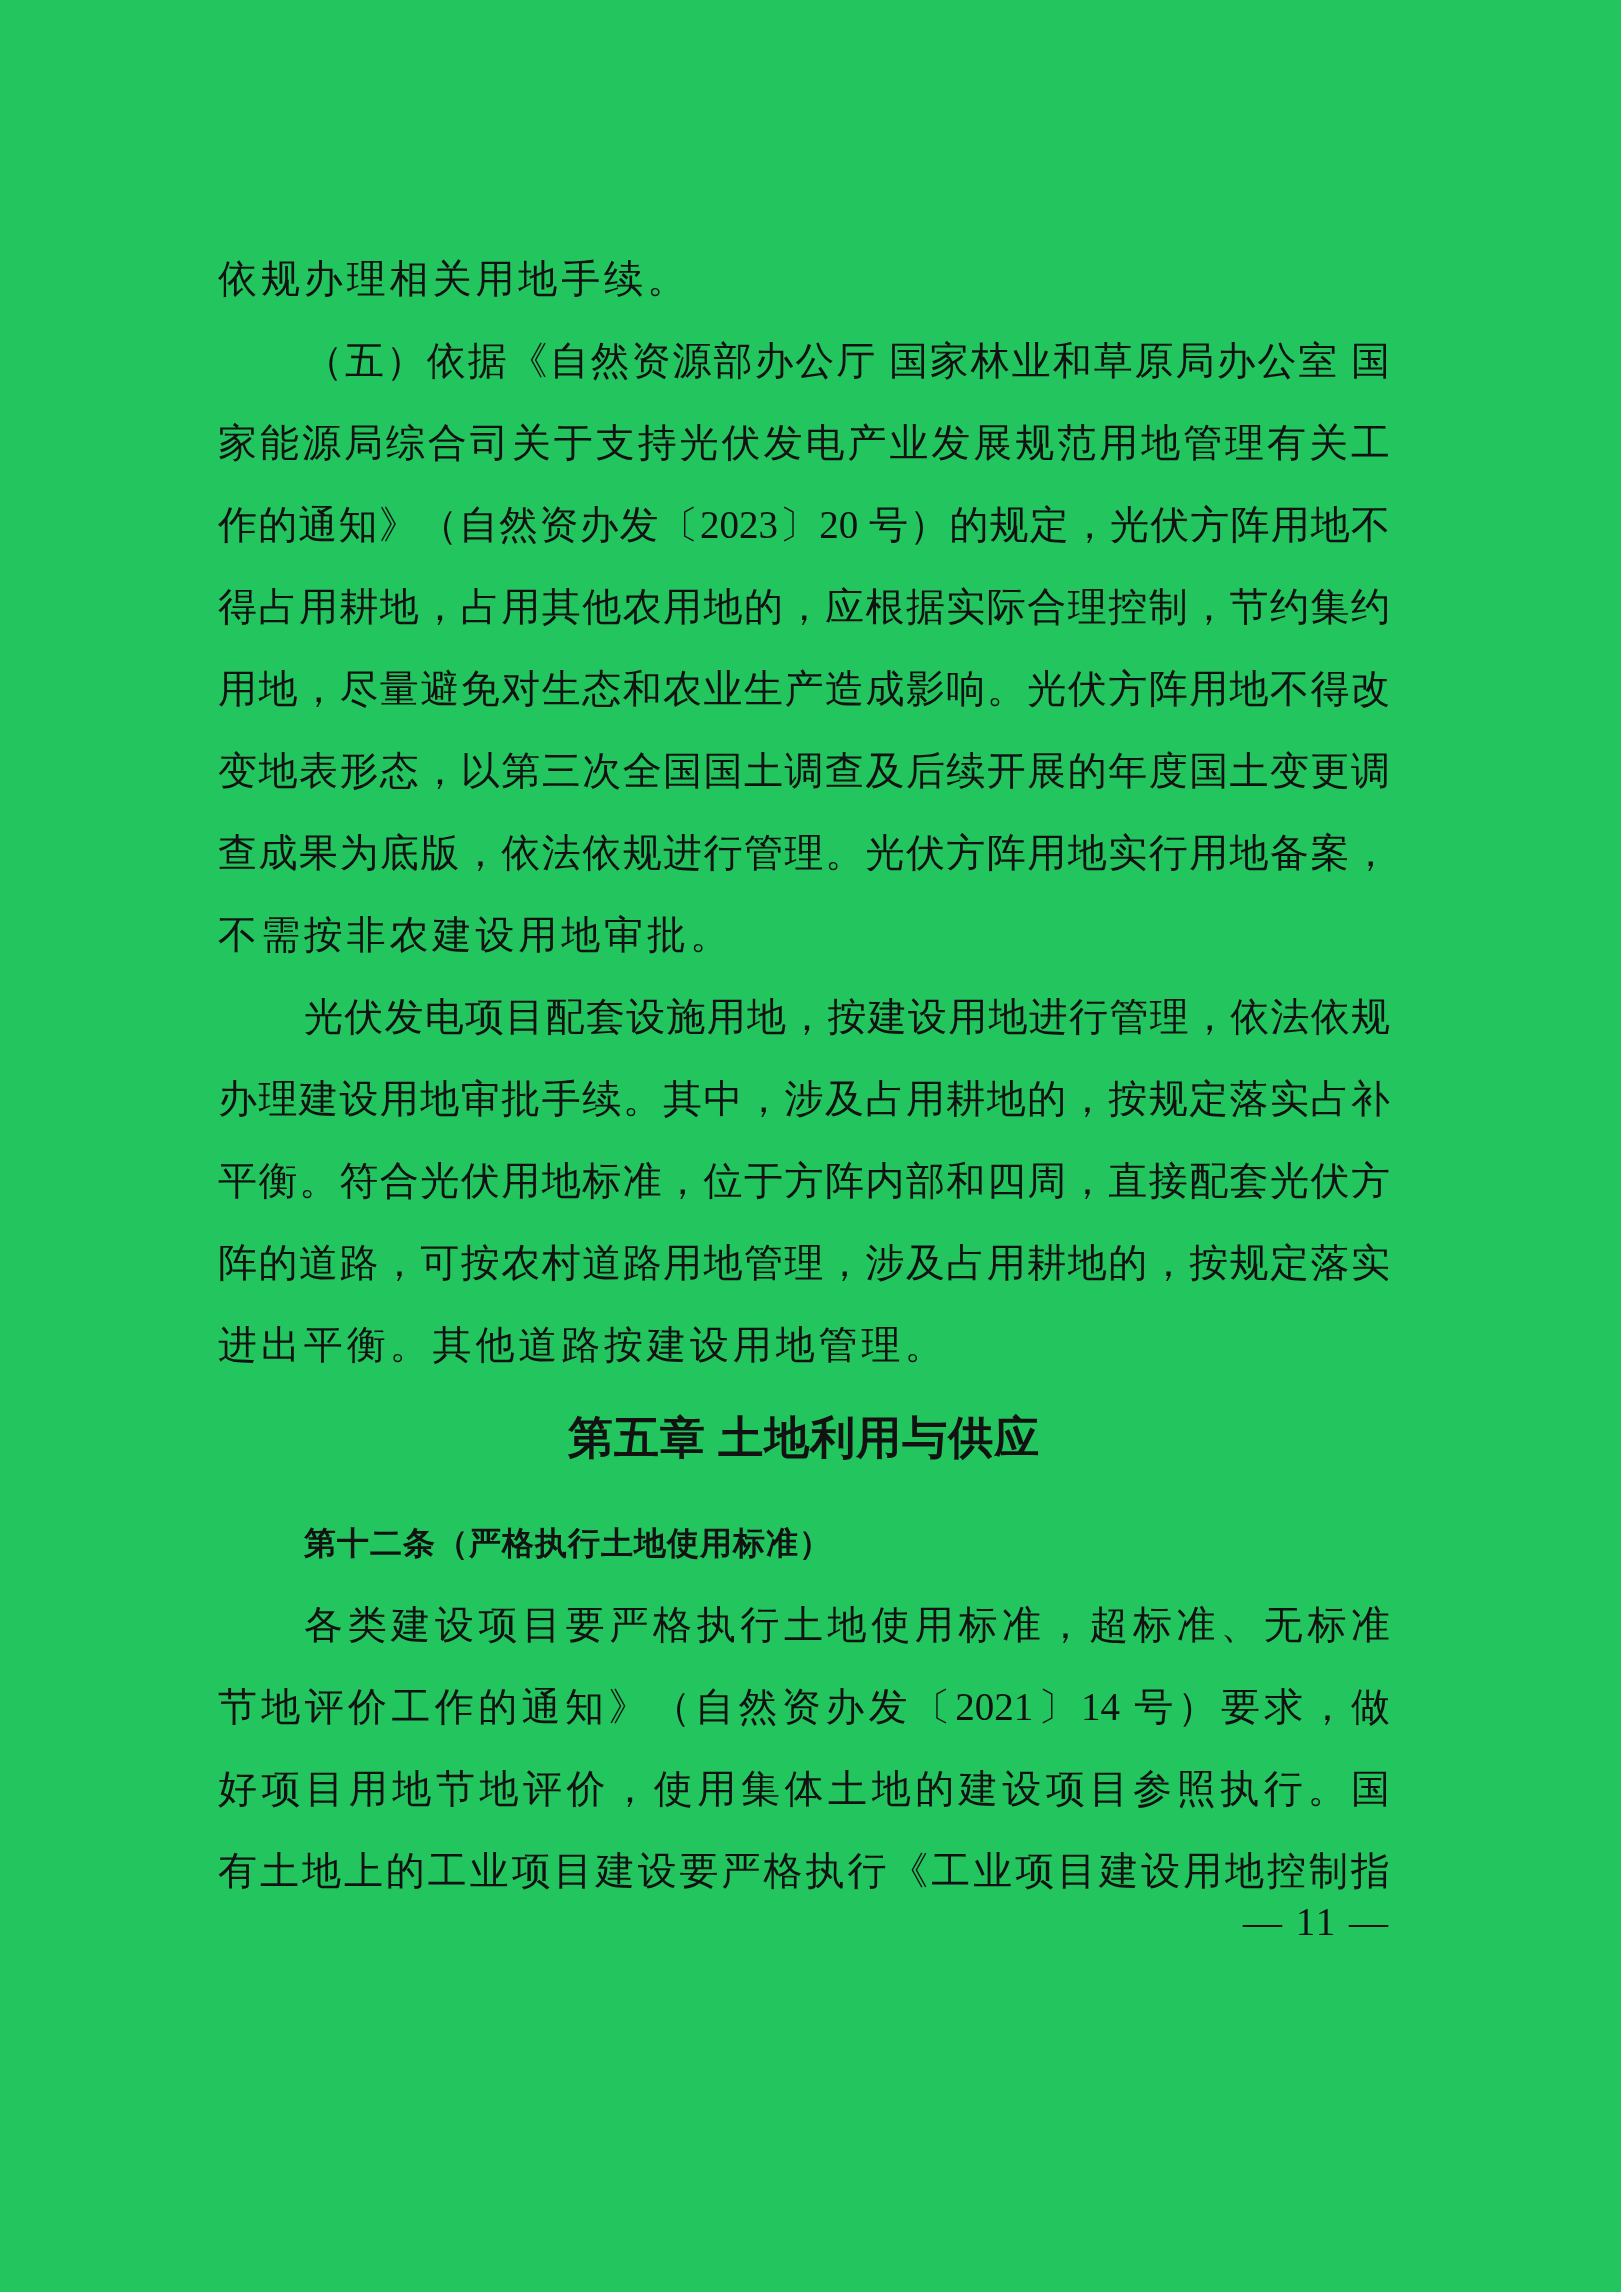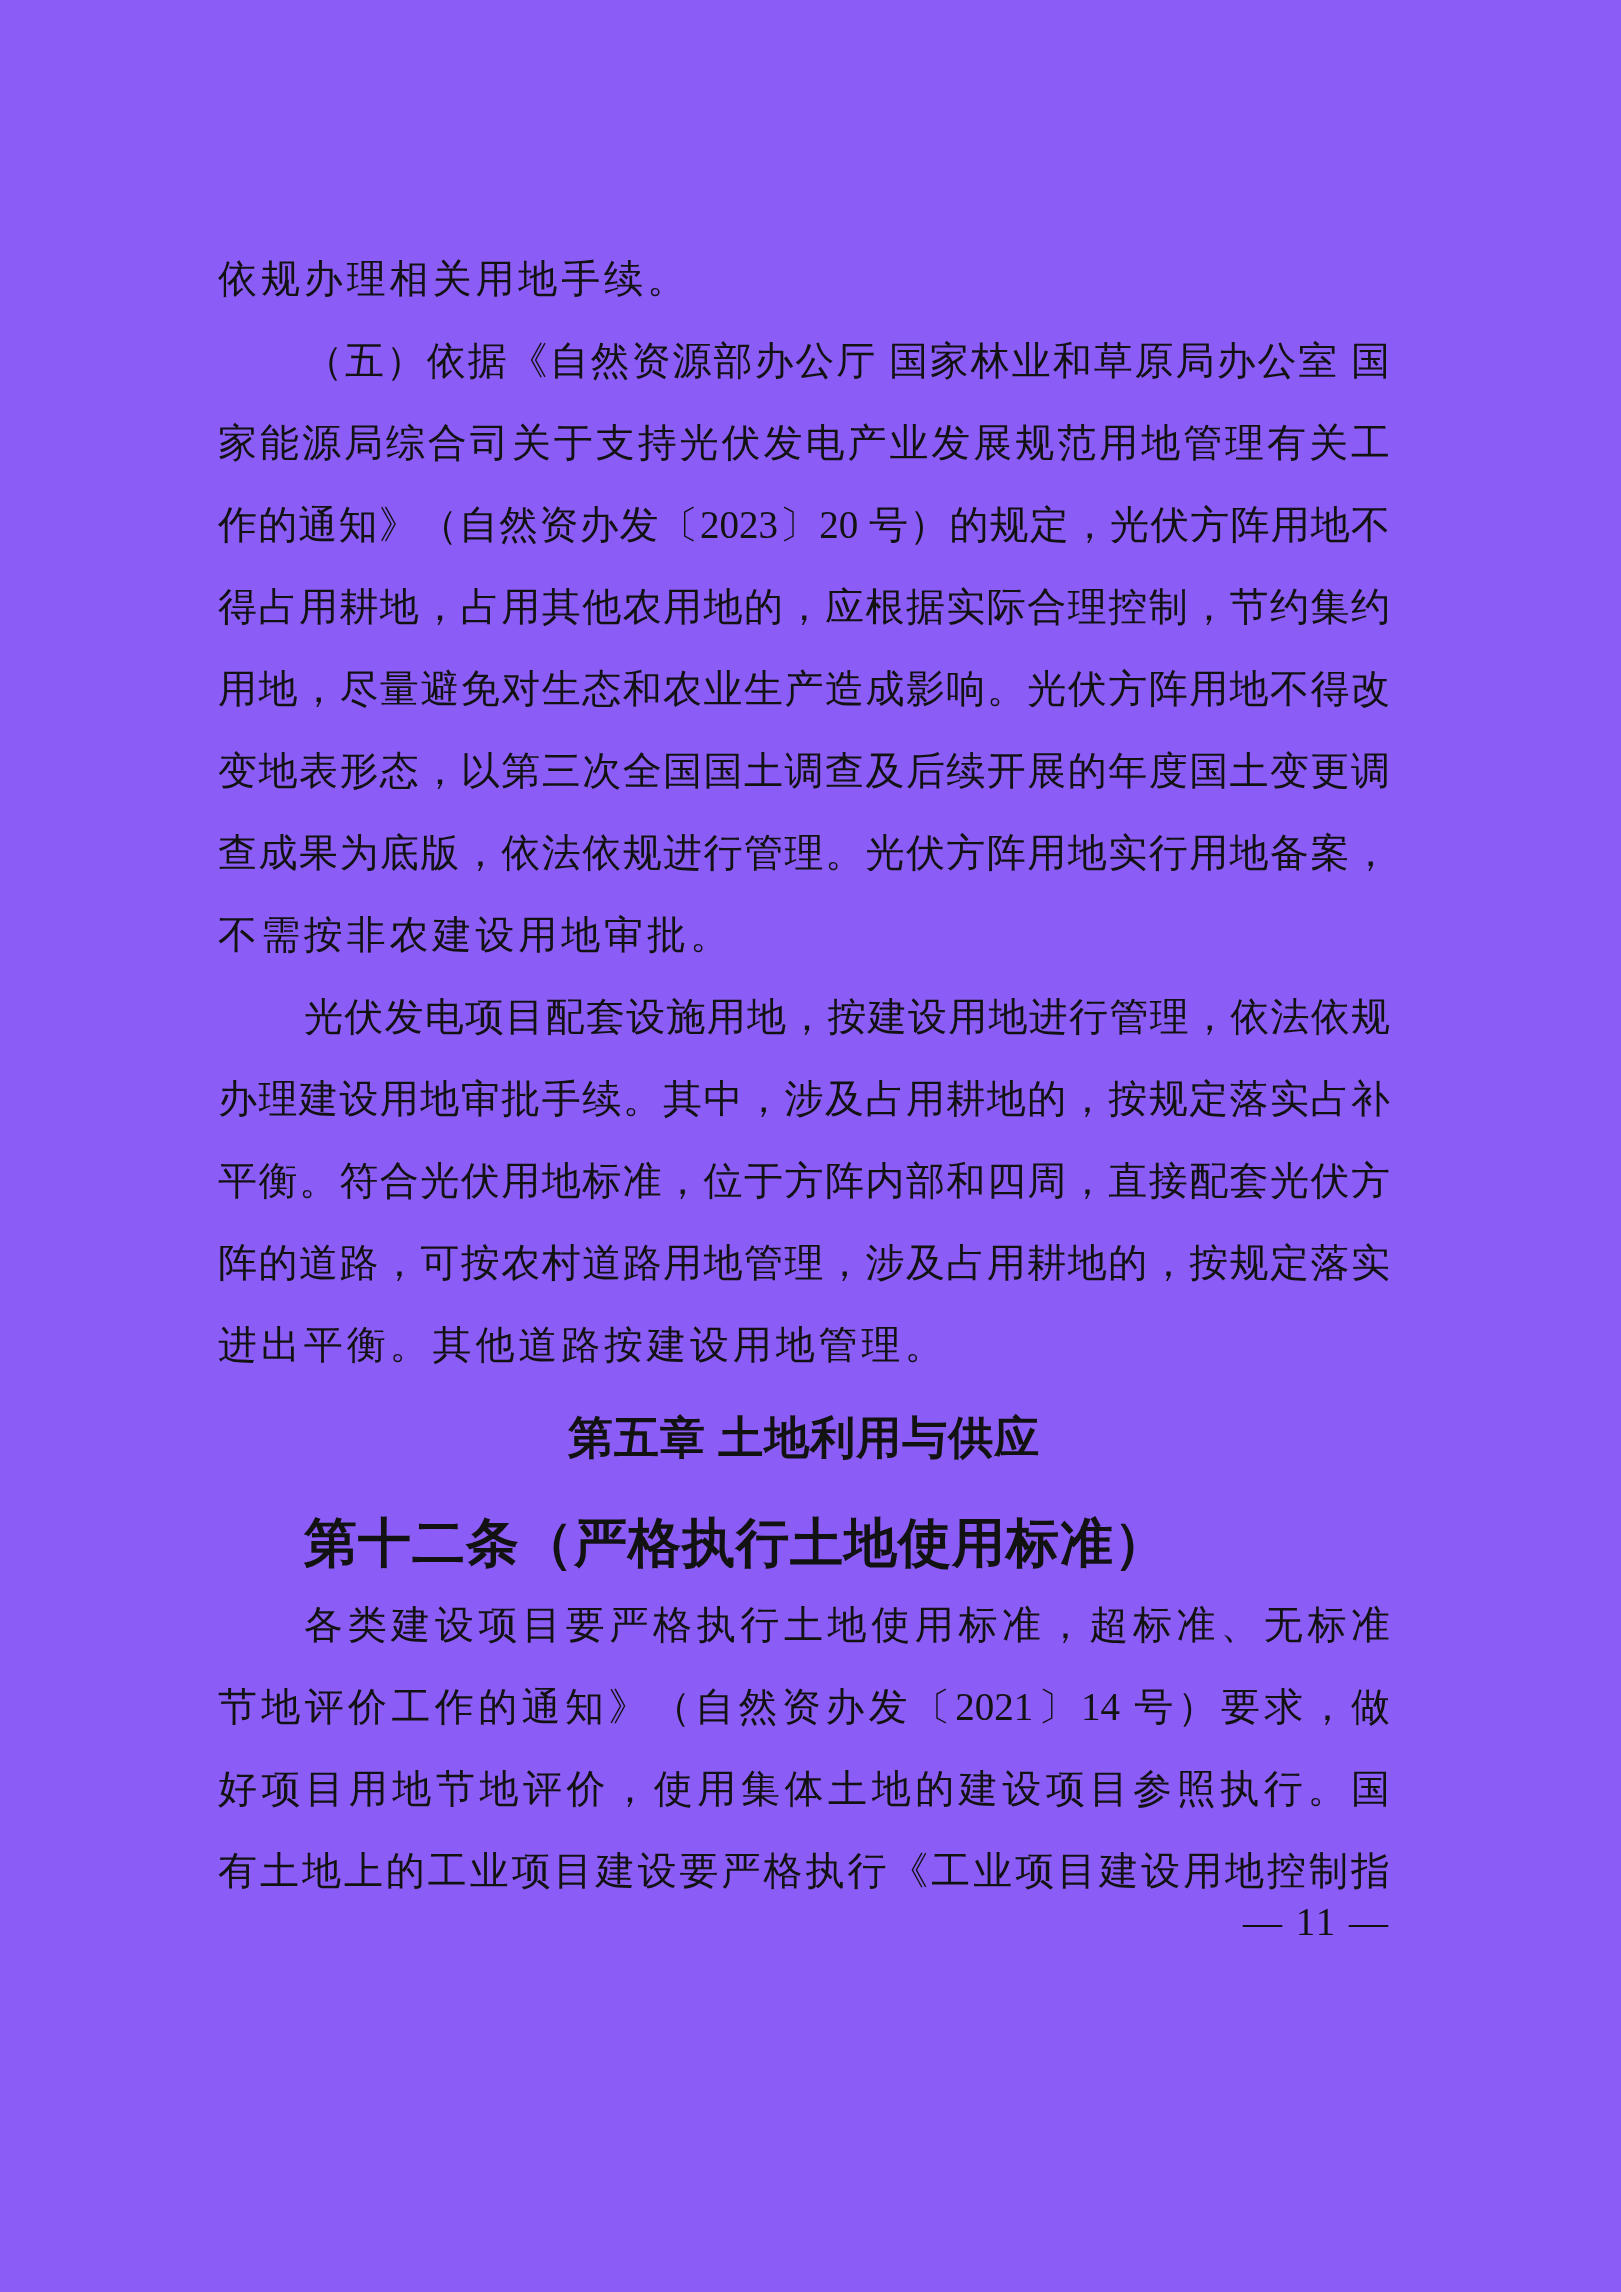--- a/index.html
+++ b/index.html
@@ -4,21 +4,21 @@
 <style>
   html, body {
     margin: 0;
     padding: 0;
     background: #ffffff;
   }
   .page {
     position: relative;
     width: 1621px;
     height: 2293px;
-    background: #8b5cf6;
+    background: #22c55e;
     overflow: hidden;
     font-family: "Liberation Serif", "DejaVu Serif", serif;
     color: #121212;
   }
   .content {
     position: absolute;
     left: 218px;
     top: 238px;
     width: 1172px;
   }
@@ -44,21 +44,21 @@
     font-size: 45px;
     text-align: right;
     text-align-last: center;
     letter-spacing: 1px;
     margin-top: 10.8px;
     padding-left: 0;
   }
   .line.h2 {
     font-weight: bold;
     font-family: "Liberation Sans", "DejaVu Sans", sans-serif;
-    font-size: 53px;
+    font-size: 32px;
     text-align: right;
     text-align-last: left;
     letter-spacing: 1px;
     margin-top: 23.5px;
   }
   .page-number {
     position: absolute;
     top: 1894px;
     right: 231px;
     height: 55px;

